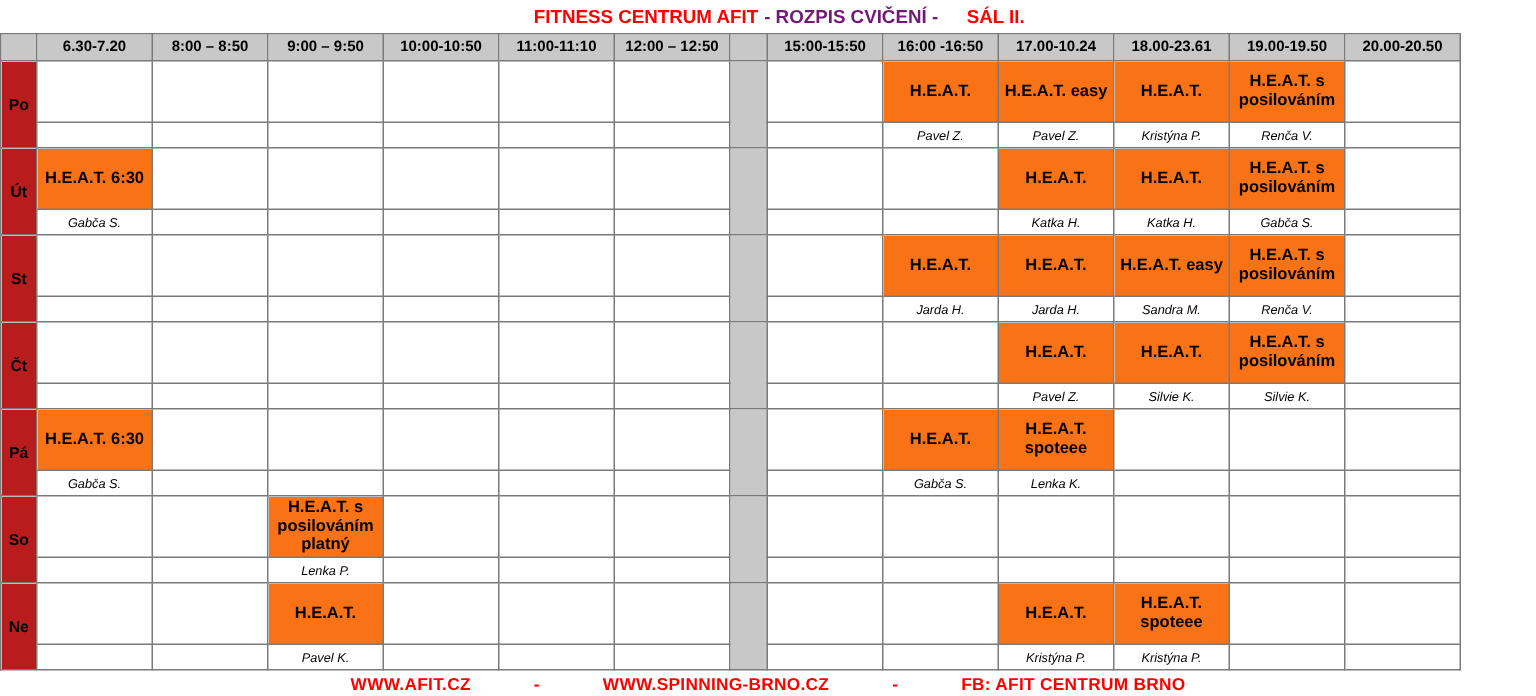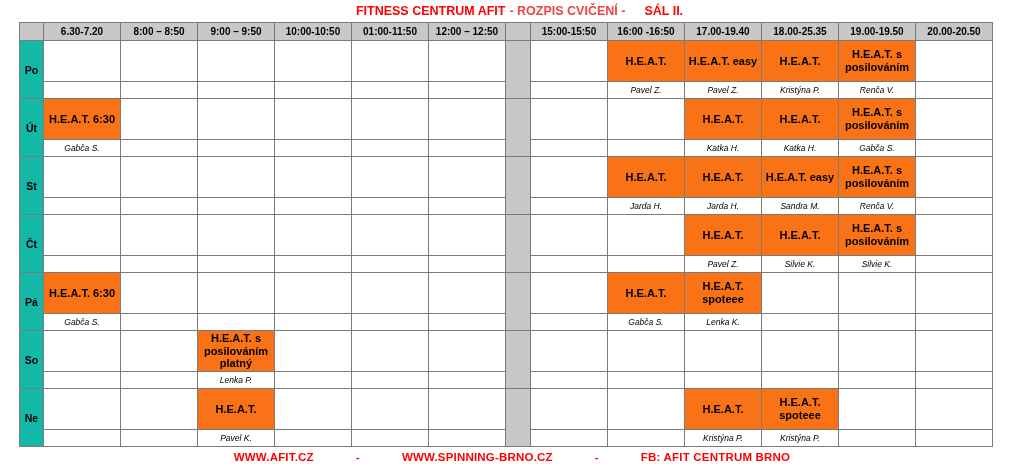--- a/index.html
+++ b/index.html
@@ -22,29 +22,28 @@
   .title-bar {
     height: 22px;
     display: flex;
     align-items: center;
     justify-content: center;
     font-size: 12.5px;
     font-weight: bold;
     white-space: nowrap;
   }
   .title-red { color: #ff0000; padding-left: 15px; }
-  .title-black { color: #ef4444; }
+  .title-black { color: #701a75; }
   .title-bar span { margin: 0 2px; }
 
   table.grid {
     border-collapse: collapse;
     table-layout: fixed;
     width: 859px;
     font-size: 9.5px;
-    margin-left: 19px;
   }
   table.grid td, table.grid th {
     border: 1px solid #7a7a7a;
     padding: 0;
     vertical-align: middle;
     text-align: center;
     overflow: hidden;
   }
   
   col.c-day { width: 24px; }
@@ -55,21 +54,21 @@
     background: #c8c8c8;
     font-weight: bold;
     font-size: 10px;
     height: 17px;
     color: #000;
   }
   .hdr-row td.corner { background: #c8c8c8; }
   .hdr-row td.gap { background: #c8c8c8; }
 
   .day-cell {
-    background: #14b8a6;
+    background: #b91c1c;
     font-weight: bold;
     font-size: 10.5px;
     color: #000;
   }
   .gap-col {
     background: #c8c8c8;
   }
   .class-row td {
     height: 40px;
   }
@@ -134,27 +133,27 @@
         <col class="c-slot">
         <col class="c-slot">
     </colgroup>
     <tbody id="table-body">
         <tr class="hdr-row">
           <td class="corner"></td>
           <td>6.30-7.20</td>
           <td>8:00 – 8:50</td>
           <td>9:00 – 9:50</td>
           <td>10:00-10:50</td>
-          <td>01:00-11:50</td>
+          <td>11:00-11:10</td>
           <td>12:00 – 12:50</td>
           <td class="gap"></td>
           <td>15:00-15:50</td>
           <td>16:00 -16:50</td>
-          <td>17.00-19.40</td>
-          <td>18.00-25.35</td>
+          <td>17.00-10.24</td>
+          <td>18.00-23.61</td>
           <td>19.00-19.50</td>
           <td>20.00-20.50</td>
         </tr>
         <tr class="class-row">
           <td class="day-cell" rowspan="2">Po</td>
           <td class="empty"></td>
           <td class="empty"></td>
           <td class="empty"></td>
           <td class="empty"></td>
           <td class="empty"></td>

